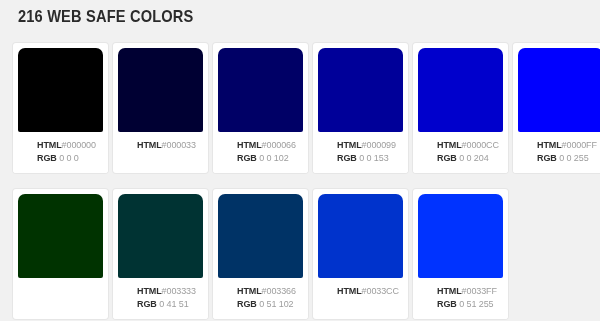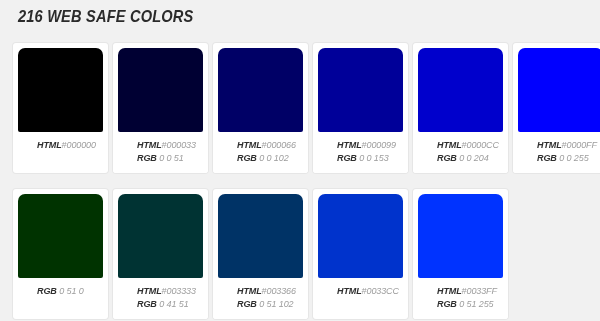--- a/index.html
+++ b/index.html
@@ -13,21 +13,20 @@
     background: #f1f1f1;
     font-family: "Liberation Sans", sans-serif;
     -webkit-font-smoothing: antialiased;
   }
 
   .page {
     position: relative;
     width: 536px;
     height: 321px;
     box-sizing: border-box;
-    font-style: italic;
   }
 
   .page-title {
     position: absolute;
     left: 18px;
     top: 6px;
     font-family: "Liberation Sans Narrow", "Liberation Sans", sans-serif;
     font-size: 17px;
     line-height: 22px;
     font-weight: bold;
@@ -101,27 +100,27 @@
 
   <div class="page-title">216 WEB SAFE COLORS</div>
 
   <div class="grid">
 
     <div class="row">
       <div class="swatch-card">
         <div class="swatch-color" style="background-color: rgb(0, 0, 0);"></div>
         <div class="swatch-info">
           <div class="info-line"><span class="info-key">HTML</span><span class="info-val">#000000</span></div>
+          <div class="info-line"><span class="info-key">RGB</span> <span class="info-val">0 0 0</span></div>
         </div>
       </div>
       <div class="swatch-card">
         <div class="swatch-color" style="background-color: rgb(0, 0, 51);"></div>
         <div class="swatch-info">
           <div class="info-line"><span class="info-key">HTML</span><span class="info-val">#000033</span></div>
-          <div class="info-line"><span class="info-key">RGB</span> <span class="info-val">0 0 51</span></div>
         </div>
       </div>
       <div class="swatch-card">
         <div class="swatch-color" style="background-color: rgb(0, 0, 102);"></div>
         <div class="swatch-info">
           <div class="info-line"><span class="info-key">HTML</span><span class="info-val">#000066</span></div>
           <div class="info-line"><span class="info-key">RGB</span> <span class="info-val">0 0 102</span></div>
         </div>
       </div>
       <div class="swatch-card">
@@ -144,21 +143,20 @@
           <div class="info-line"><span class="info-key">HTML</span><span class="info-val">#0000FF</span></div>
           <div class="info-line"><span class="info-key">RGB</span> <span class="info-val">0 0 255</span></div>
         </div>
       </div>
     </div>
 
     <div class="row">
       <div class="swatch-card">
         <div class="swatch-color" style="background-color: rgb(0, 51, 0);"></div>
         <div class="swatch-info">
-          <div class="info-line"><span class="info-key">RGB</span> <span class="info-val">0 51 0</span></div>
         </div>
       </div>
       <div class="swatch-card">
         <div class="swatch-color" style="background-color: rgb(0, 51, 51);"></div>
         <div class="swatch-info">
           <div class="info-line"><span class="info-key">HTML</span><span class="info-val">#003333</span></div>
           <div class="info-line"><span class="info-key">RGB</span> <span class="info-val">0 41 51</span></div>
         </div>
       </div>
       <div class="swatch-card">

